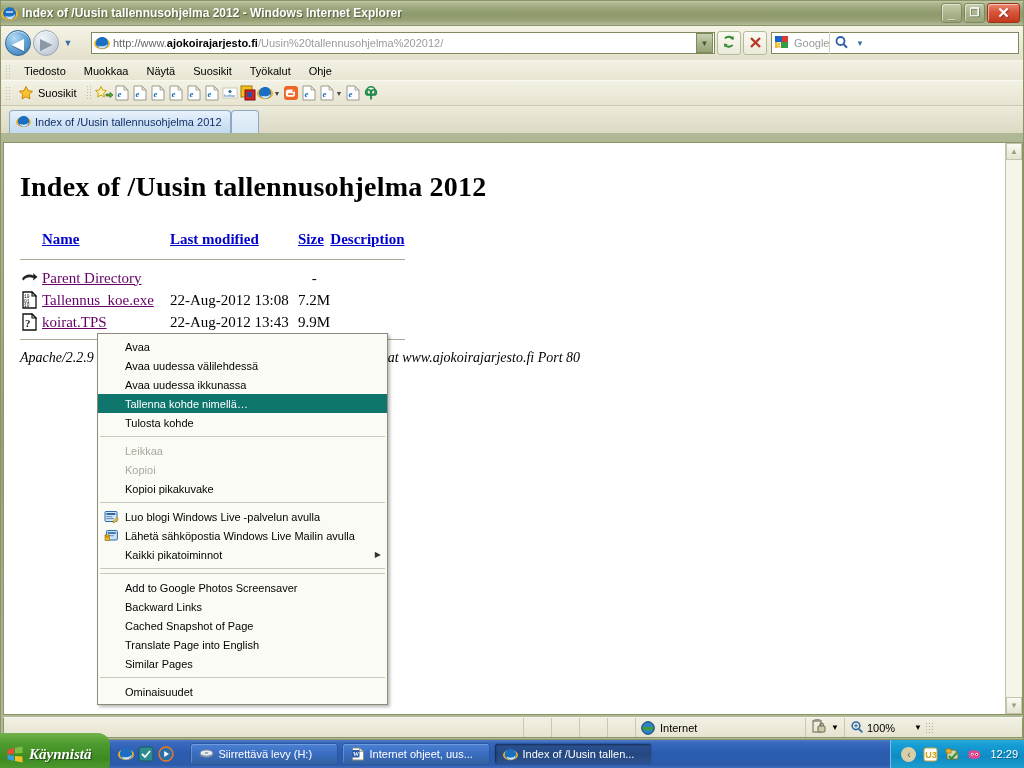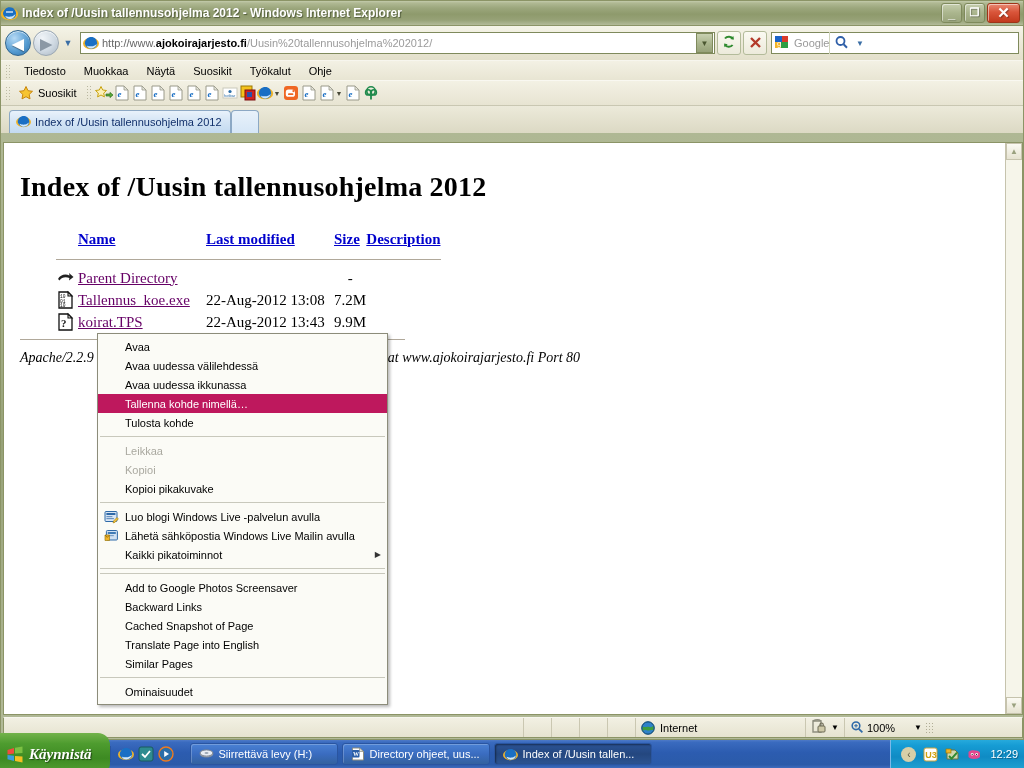--- a/index.html
+++ b/index.html
@@ -70,21 +70,21 @@
     background: radial-gradient(circle at 35% 30%, #f0f4f8 0%, #cfd9e2 55%, #aab6c2 100%);
     border: 1px solid #9aa7b3; box-shadow: inset 0 1px 1px rgba(255,255,255,.8);
   }
   .arrow-glyph { font-size: 15px; font-weight: bold; line-height: 1; }
   .navbtn.back .arrow-glyph { color: #fff; text-shadow: 0 1px 1px rgba(0,0,0,.4); }
   .navbtn.fwd .arrow-glyph { color: #8b98a5; }
   #hist-drop { width: 14px; display:flex; align-items:center; justify-content:center;
      color:#3a6ea5; font-size: 9px; }
   #addr-wrap {
     flex: 1 1 auto; height: 22px; background: #fff; border: 1px solid #7f8a5c;
-    display: flex; align-items: center; padding: 0 0 0 2px; margin-left: 3px;
+    display: flex; align-items: center; padding: 0 0 0 2px; margin-left: 14px;
   }
   #addr-icon { width: 16px; height: 16px; flex: 0 0 16px; margin-right: 3px; }
   #addr-text { font-size: 11px; color: #666; white-space: nowrap; overflow: hidden; flex:1; }
   #addr-text b { color: #000; font-weight: bold; }
   #addr-text .dim { color: #9b9b9b; }
   #addr-drop {
     width: 17px; height: 20px; flex: 0 0 17px; margin-right:1px;
     background: linear-gradient(to bottom, #c8d0b0 0%, #a9b48c 55%, #97a279 100%);
     border: 1px solid #7f8a5c; display:flex; align-items:center; justify-content:center;
     color:#4a5630; font-size:8px;
@@ -155,21 +155,21 @@
   }
   #page {
     flex: 1 1 auto; position: relative; overflow: hidden;
     background: #fff; padding: 20px 16px 0 16px;
   }
   #page h1 {
     font-family: "Liberation Serif", serif; font-size: 28px; font-weight: bold;
     color: #000; margin: 8px 0 28px 0; letter-spacing: .2px;
   }
   table.idx { font-family: "Liberation Serif", serif; font-size: 15px;
-     border-collapse: collapse; margin-left: 36px; }
+     border-collapse: collapse; }
   table.idx th { text-align: left; padding: 0 0 10px 0; }
   table.idx th a { color: #0000cc; text-decoration: underline; font-weight: bold; }
   table.idx td { padding: 1px 0; white-space: nowrap; vertical-align: middle; }
   table.idx a.fl { color: #660066; text-decoration: underline; }
   .hrule { border: none; border-top: 1px solid #b0a89a; margin: 0 0 6px 0; width: 385px; }
   .hrule2 { border: none; border-top: 1px solid #b0a89a; margin: 6px 0 10px 0; width: 385px; }
   .fico { width: 20px; height: 20px; display: inline-block; vertical-align: middle; }
   .col-name { padding-left: 2px; padding-right: 6px; }
   .col-date { padding-right: 6px; }
   .col-size { padding-right: 14px; text-align: left; }
@@ -210,21 +210,21 @@
     box-shadow: 2px 2px 3px rgba(0,0,0,.28);
     padding: 3px 0; font-size: 11px; z-index: 50;
   }
   .ctx-item {
     height: 19px; display: flex; align-items: center;
     padding: 0 6px 0 6px; color: #000; white-space: nowrap;
   }
   .ctx-item .ic { width: 17px; flex: 0 0 17px; display:flex; align-items:center; }
   .ctx-item .txt { margin-left: 4px; }
   .ctx-item.noicon .txt { margin-left: 21px; }
-  .ctx-item.sel { background: #be185d; color: #fff; }
+  .ctx-item.sel { background: #0f766e; color: #fff; }
   .ctx-item.dis .txt { color: #aaa9a0; }
   .ctx-sep { height: 1px; background: #c8c8bc; margin: 4px 2px; }
   .ctx-sub { margin-left: auto; font-size: 8px; color: #333; }
 
   
   #taskbar {
     position: absolute; left: 0; top: 740px; width: 1024px; height: 28px;
     background: linear-gradient(to bottom, #4e7ac8 0%, #3a6bbf 8%, #2c5cb0 45%,
                 #2b5ba9 88%, #3f6cbd 100%);
     display: flex; align-items: center;
@@ -797,21 +797,21 @@
       </div>
       <div class="tbtask" style="width:148px">
         <span style="display:flex">
           <svg width="14" height="14" viewBox="0 0 14 14">
             <path d="M1.5 1 h7 l4 3.5 V13 h-11z" fill="#fff" stroke="#8d8d7e"></path>
             <path d="M8.5 1 v3.5 h4z" fill="#e4e4dc" stroke="#8d8d7e" stroke-width=".7"></path>
             <rect x="1" y="3" width="7.5" height="7.5" rx="1" fill="#2b5fa8"></rect>
             <text x="2" y="9" font-size="6" font-weight="bold" fill="#fff" font-family="Liberation Serif, serif">W</text>
           </svg>
         </span>
-        <span>Directory ohjeet, uus...</span>
+        <span>Internet ohjeet, uus...</span>
       </div>
       <div class="tbtask active" style="width:158px">
         <span style="display:flex">
           <svg width="15" height="15" viewBox="0 0 16 16">
             <ellipse cx="8" cy="8.5" rx="7" ry="4.6" fill="none" stroke="#f0b429" stroke-width="2"></ellipse>
             <path d="M1.8 9 C1.8 4.6 4.8 2.1 8.3 2.1 C11.8 2.1 14.2 4.8 14.2 8.6
                      C14.2 11.5 11.8 13.6 8.4 13.6 C5.2 13.6 2.5 11.6 1.9 8.8Z" fill="#1a6fc4"></path>
             <path d="M3.8 10.4 C5.2 11.2 7.6 11.6 9.8 11.2 C11.5 10.8 13 9.9 13.8 8.8
                      C13.4 11.5 11.2 13.5 8.3 13.5 C6.1 13.5 4.2 12.2 3.8 10.4Z" fill="#d4e9fb"></path>
           </svg>

